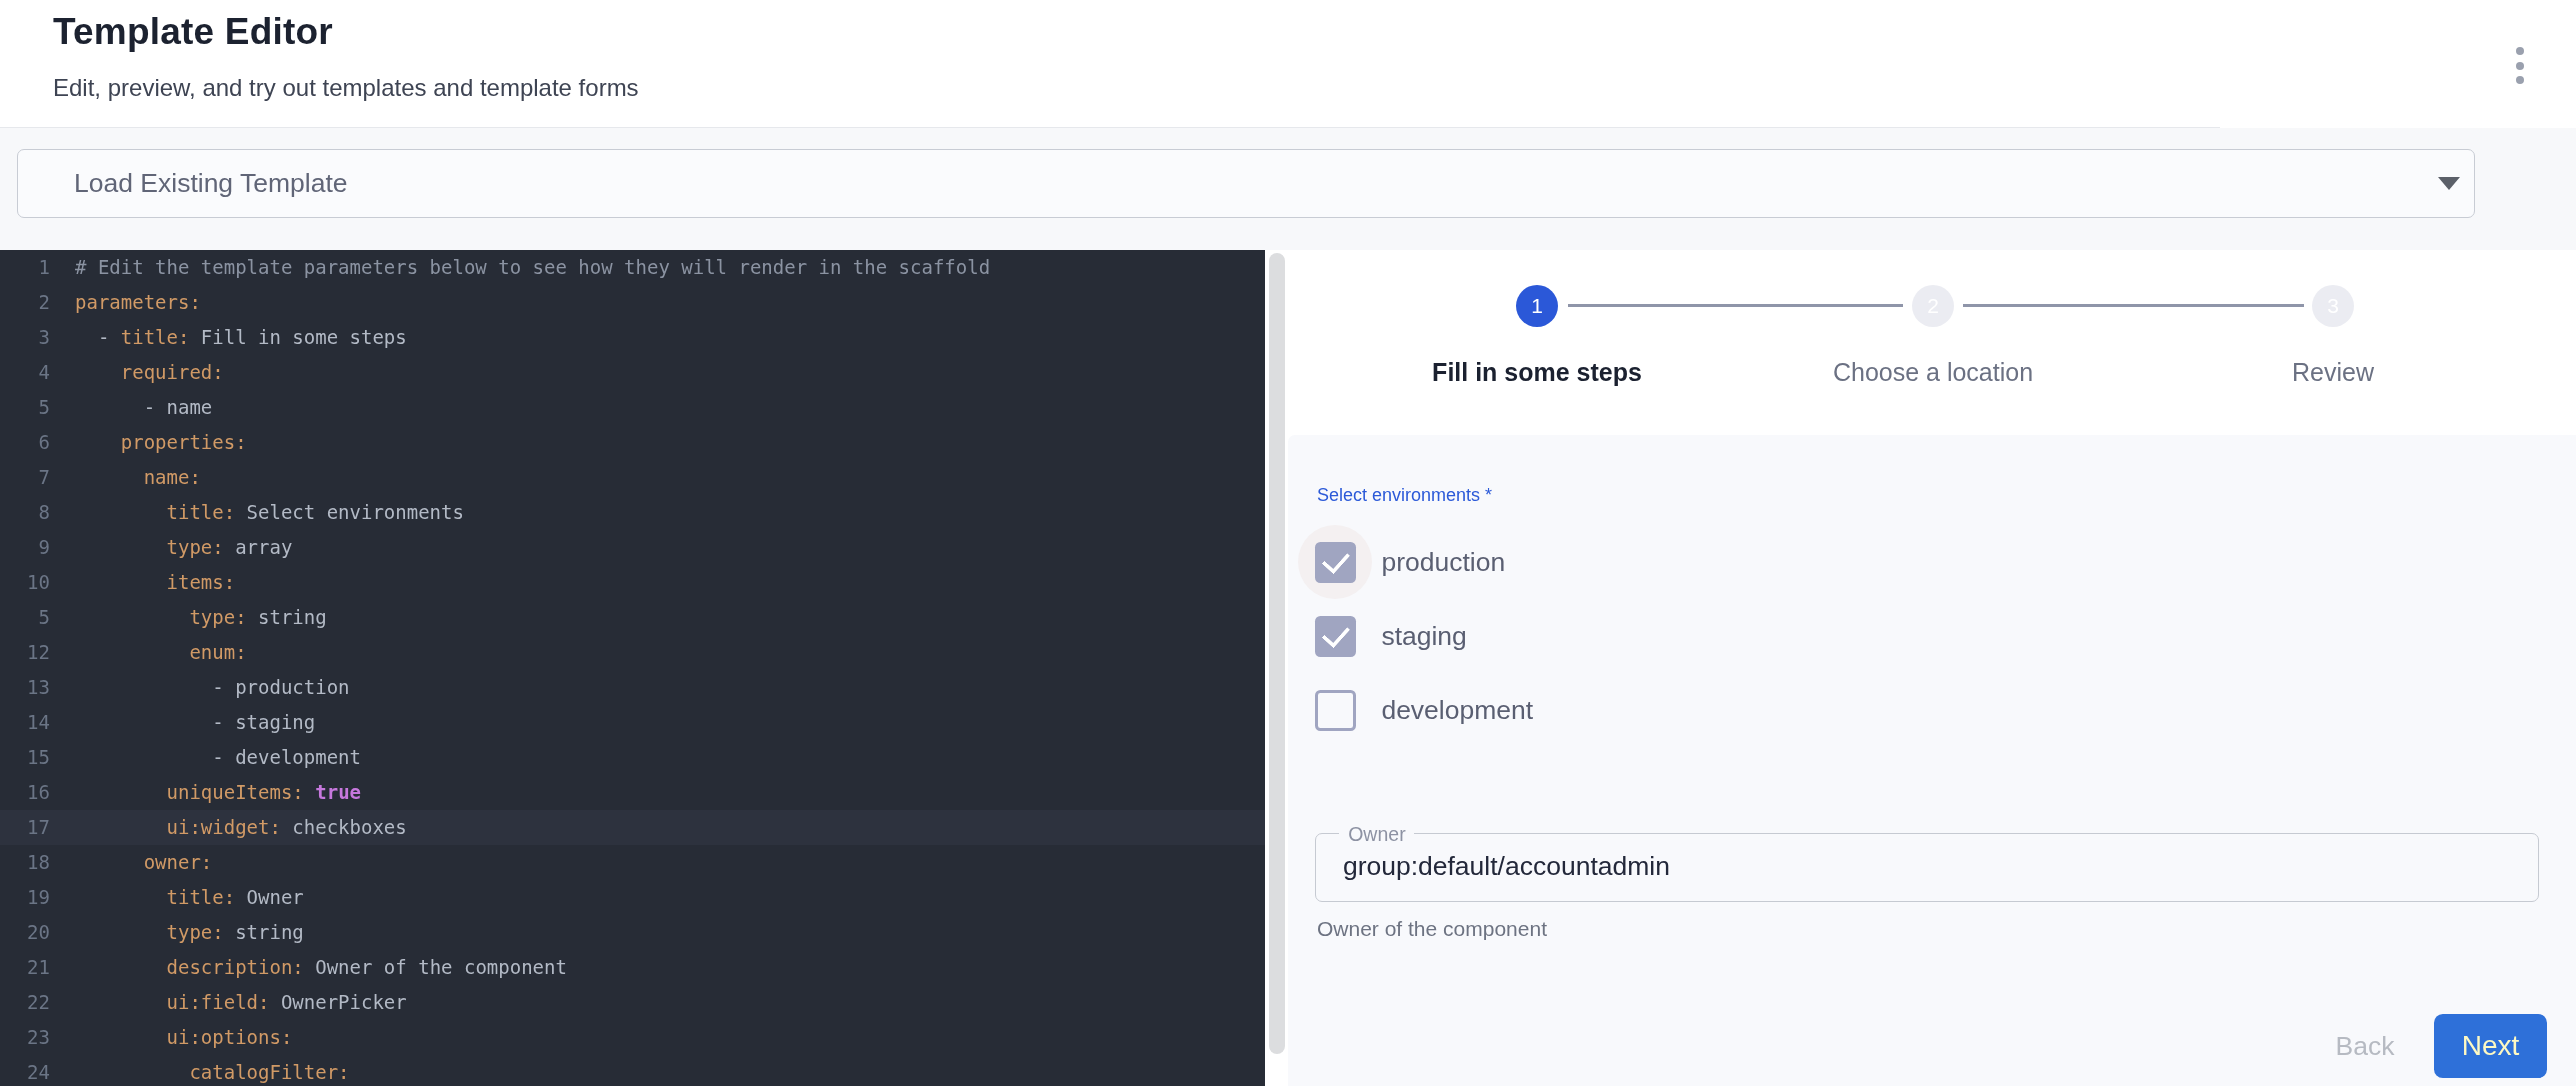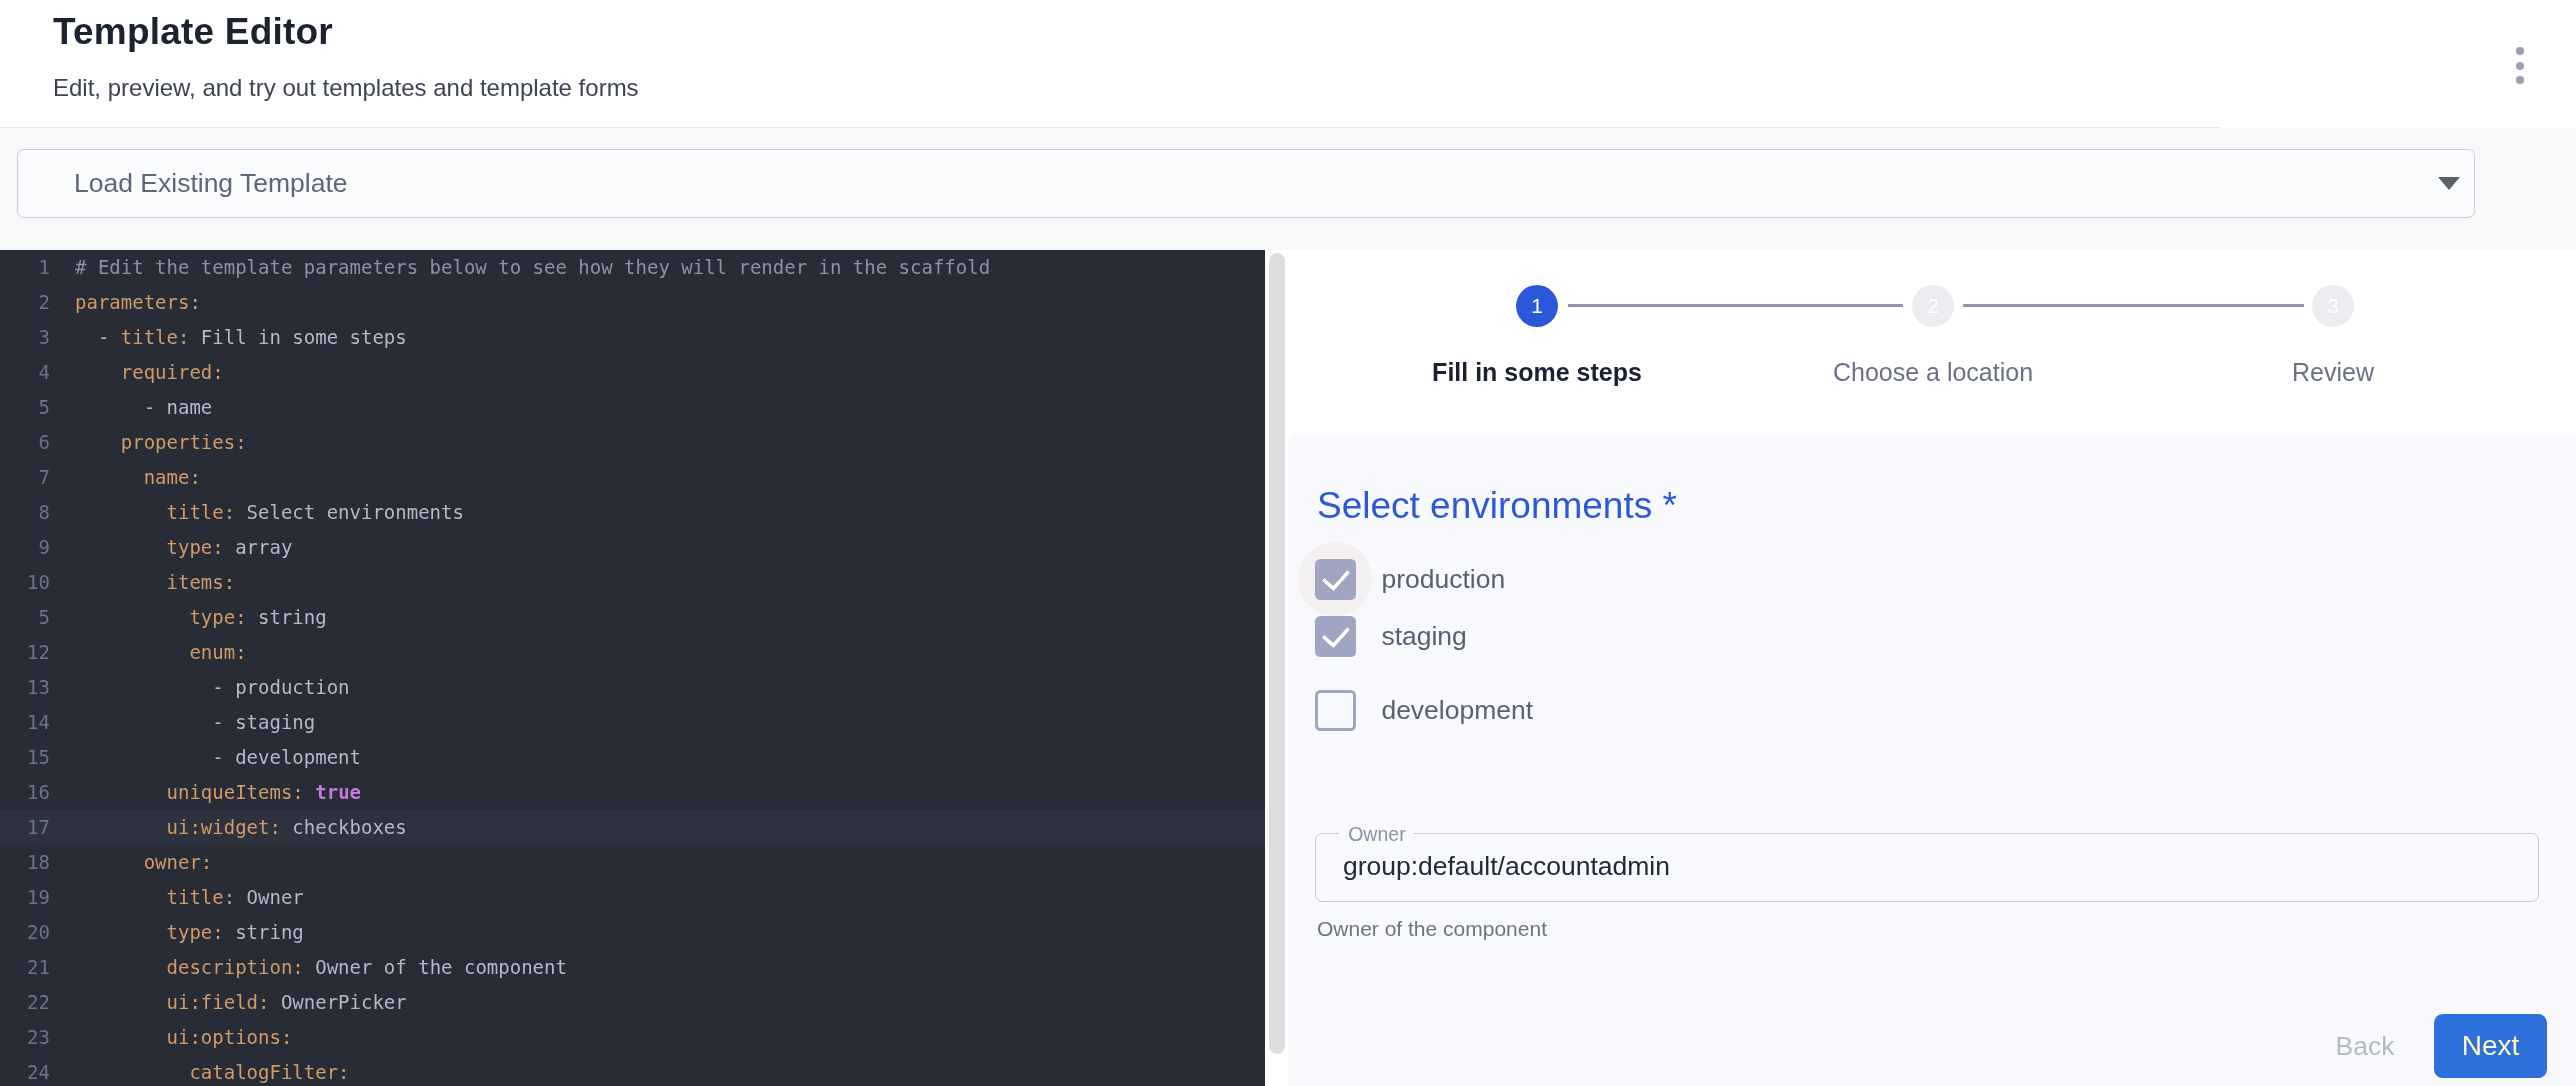--- a/index.html
+++ b/index.html
@@ -41,21 +41,21 @@
   .right-top{position:absolute;left:1288px;top:250px;width:1288px;height:185px;background:#ffffff;}
   .step{position:absolute;top:0;width:318px;}
   .step-circle{position:absolute;top:35px;left:138px;width:42px;height:42px;border-radius:50%;
     text-align:center;line-height:42px;font-size:21px;color:#ffffff;background:#ebecf2;}
   .step.active .step-circle{background:#2b58d8;}
   .step-label{position:absolute;top:108px;left:0;width:318px;text-align:center;font-size:25px;color:#6b7183;}
   .step.active .step-label{color:#1b2130;font-weight:700;}
   .connector{position:absolute;top:54px;height:2.7px;background:#8f95a9;}
   
   .form-panel{position:absolute;left:1288px;top:435px;width:1288px;height:651px;background:#f8f9fc;border-top-left-radius:7px;}
-  .env-label{position:absolute;left:29px;top:50px;font-size:37px;color:#2b59d8;}
+  .env-label{position:absolute;left:29px;top:50px;font-size:18px;color:#2b59d8;}
   .env-list{position:absolute;left:0;top:0;width:100%;height:100%;}
   .env-row{position:absolute;left:27.4px;height:41px;display:flex;align-items:center;cursor:pointer;background:transparent;border:none;padding:0;}
   .cb{position:relative;width:41px;height:41px;box-sizing:border-box;border-radius:5.3px;flex:0 0 41px;}
   .cb.checked{background:#a0a5c1;}
   .cb.unchecked{border:3.5px solid #a0a5c1;background:transparent;}
   .cb.checked .tick{position:absolute;left:12.4px;top:5.3px;width:11.5px;height:21px;
     border-right:4.4px solid #ffffff;border-bottom:4.4px solid #ffffff;transform:rotate(42deg);border-radius:0.9px;}
   .env-row .halo{position:absolute;left:-17px;top:-17px;width:74px;height:74px;border-radius:50%;background:#f4f0f1;z-index:0;}
   .cb,.env-text{z-index:1;}
   .env-text{margin-left:25px;font-size:26.5px;color:#5a5f72;font-family:"Liberation Sans",sans-serif;}
@@ -141,21 +141,21 @@
     </div>
     <div class="connector" style="left: 280px; width: 335px;"></div>
     <div class="connector" style="left: 675px; width: 341px;"></div>
   </div>
 
 <div class="form-panel">
   <div class="env-label">
     <span>Select environments</span>&nbsp;<span>*</span>
   </div>
   <div class="env-list" id="envlist">
-      <button class="env-row" style="top: 124px;">
+      <button class="env-row" style="top: 107px;">
         <span class="halo"></span>
         <span class="cb checked">
           <span class="tick"></span>
         </span>
         <span class="env-text">production</span>
       </button>
       <button class="env-row" style="top: 181px;">
         <span class="cb checked">
           <span class="tick"></span>
         </span>

